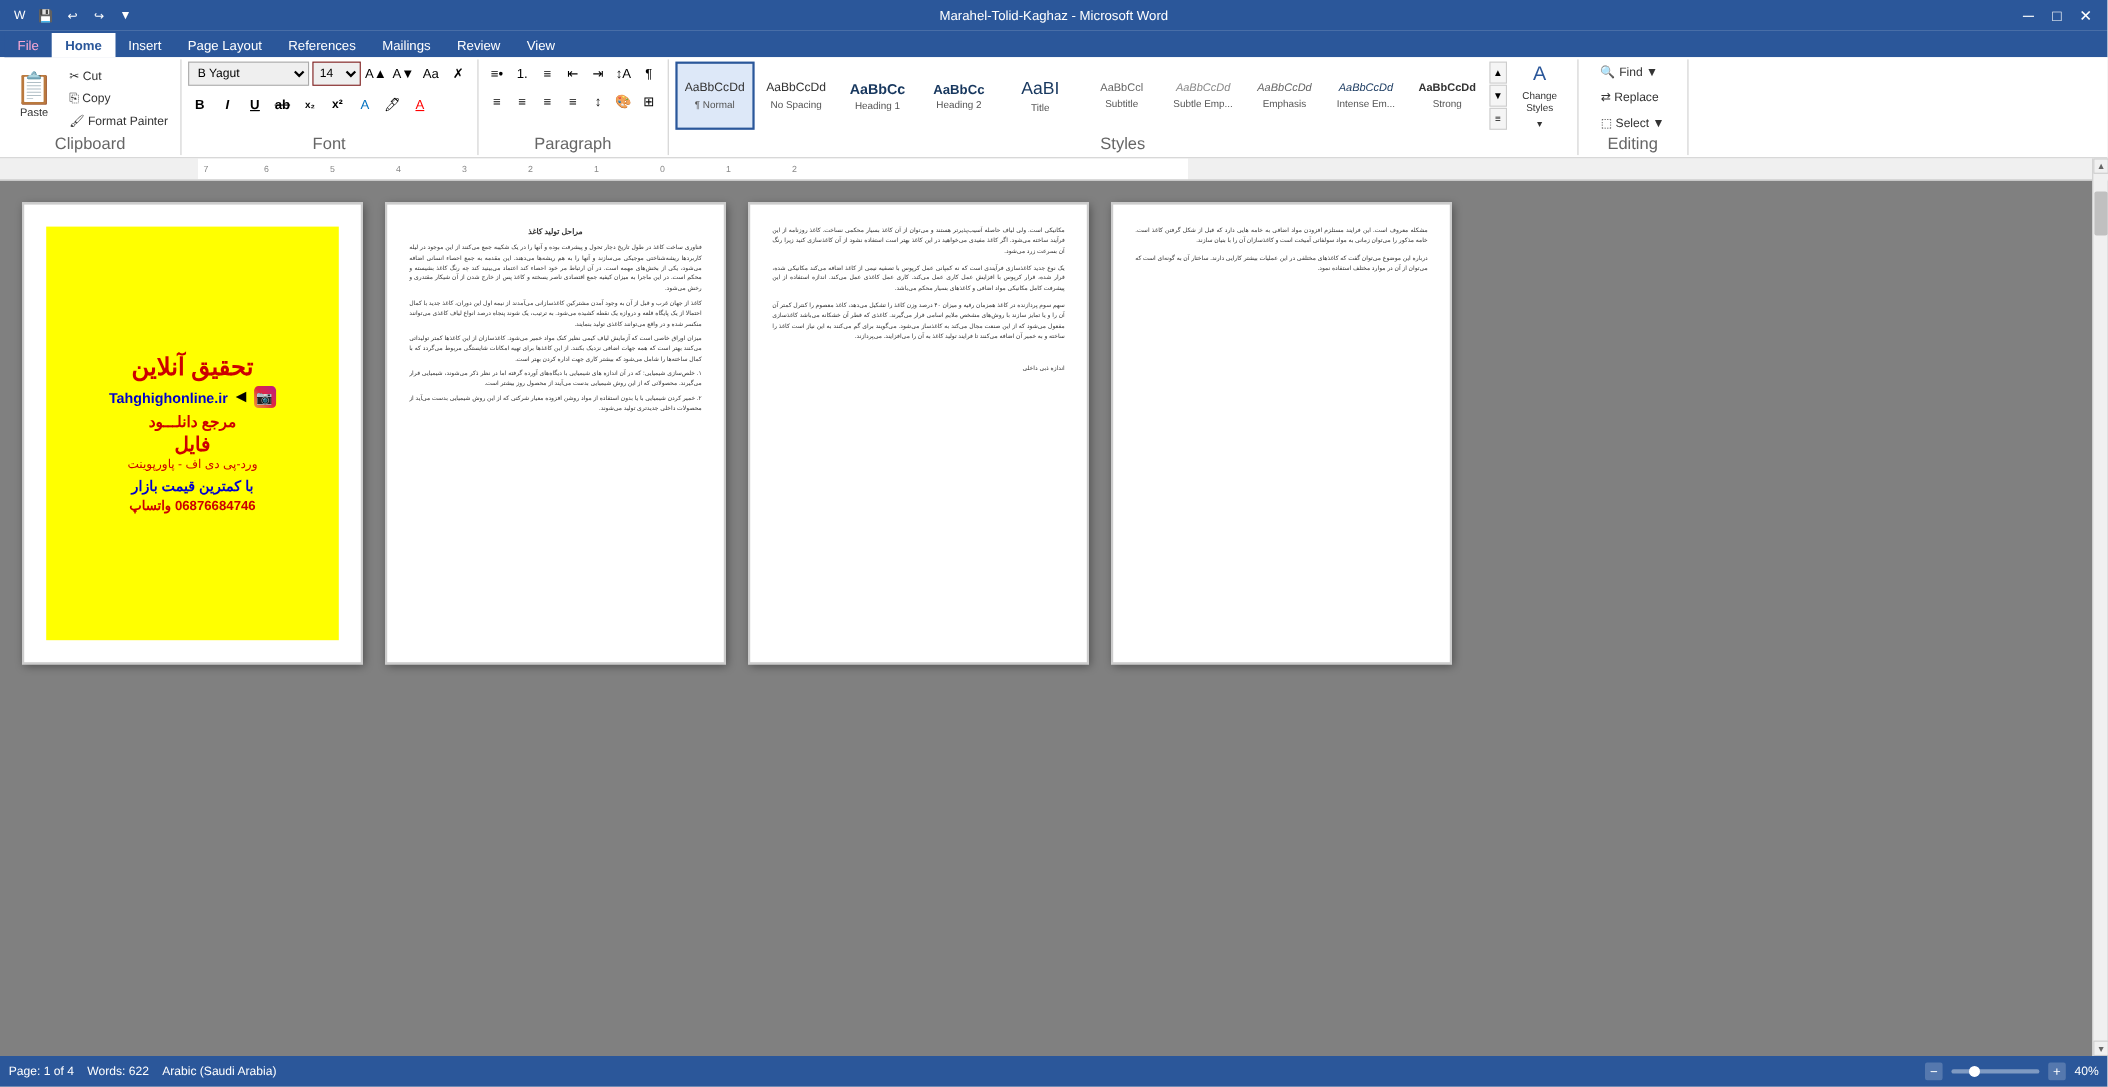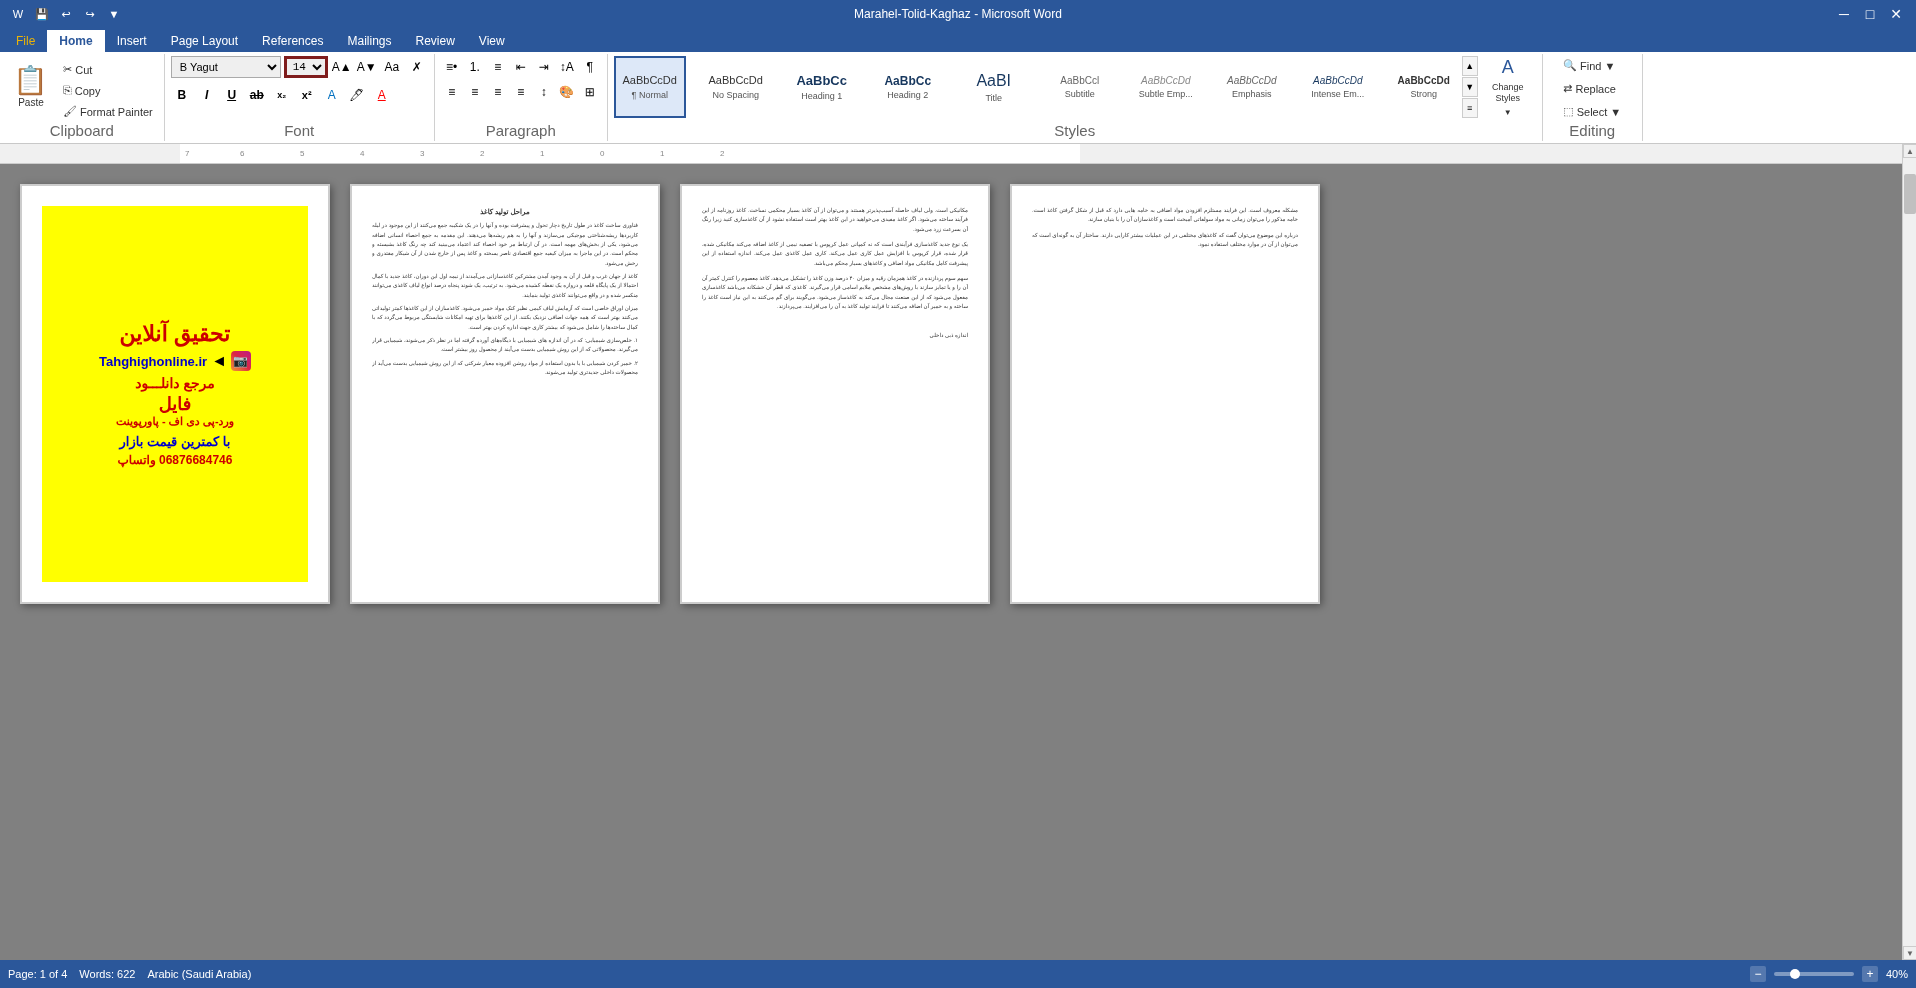--- a/index.html
+++ b/index.html
@@ -121,23 +121,22 @@
       width: 110px;
       height: 22px;
       font-size: 11px;
       border: 1px solid #aaa;
       padding: 0 4px;
     }
     .font-size-select {
       width: 44px;
       height: 22px;
       font-size: 11px;
-      border: 3px solid #7f1d1d;
+      border: 1px solid #7f1d1d;
       padding: 0 2px;
-      font-family: Liberation Mono, monospace;
     }
     .icon-btn {
       width: 22px;
       height: 22px;
       border: 1px solid transparent;
       background: transparent;
       cursor: pointer;
       font-size: 12px;
       display: flex;
       align-items: center;
@@ -162,21 +161,21 @@
     .format-btn.underline { text-decoration: underline; }
 
     
     .paragraph-group { min-width: 150px; }
 
     
     .styles-group { min-width: 650px; }
     .styles-gallery {
       display: flex;
       align-items: center;
-      gap: 14px;
+      gap: 2px;
       flex: 1;
     }
     .style-item {
       display: flex;
       flex-direction: column;
       align-items: center;
       justify-content: center;
       width: 72px;
       height: 62px;
       border: 2px solid transparent;
@@ -300,21 +299,21 @@
     }
     .ad-file {
       font-size: 18px;
       font-weight: bold;
       color: #cc0000;
       direction: rtl;
     }
     .ad-formats {
       font-size: 11px;
       color: #cc0000;
-      font-weight: bold;
+      font-weight: normal;
       text-align: center;
       direction: rtl;
       margin-bottom: 6px;
     }
     .ad-price {
       font-size: 13px;
       font-weight: bold;
       color: #0000cc;
       text-align: center;
       direction: rtl;
@@ -421,21 +420,21 @@
   </div>
   <div class="title-bar-title">Marahel-Tolid-Kaghaz  -  Microsoft Word</div>
   <div class="title-bar-controls">
     <button class="title-btn">─</button>
     <button class="title-btn">□</button>
     <button class="title-btn close">✕</button>
   </div>
 </div>
 
 <div class="ribbon-tabs">
-  <div class="ribbon-tab" style="background:#2b579a;padding:3px 12px;color:#eab308;">File</div>
+  <div class="ribbon-tab" style="background:#2b579a;padding:3px 12px;color:#f9a8d4;">File</div>
   <div class="ribbon-tab active">Home</div>
   <div class="ribbon-tab">Insert</div>
   <div class="ribbon-tab">Page Layout</div>
   <div class="ribbon-tab">References</div>
   <div class="ribbon-tab">Mailings</div>
   <div class="ribbon-tab">Review</div>
   <div class="ribbon-tab">View</div>
 </div>
 
 <div class="ribbon">

